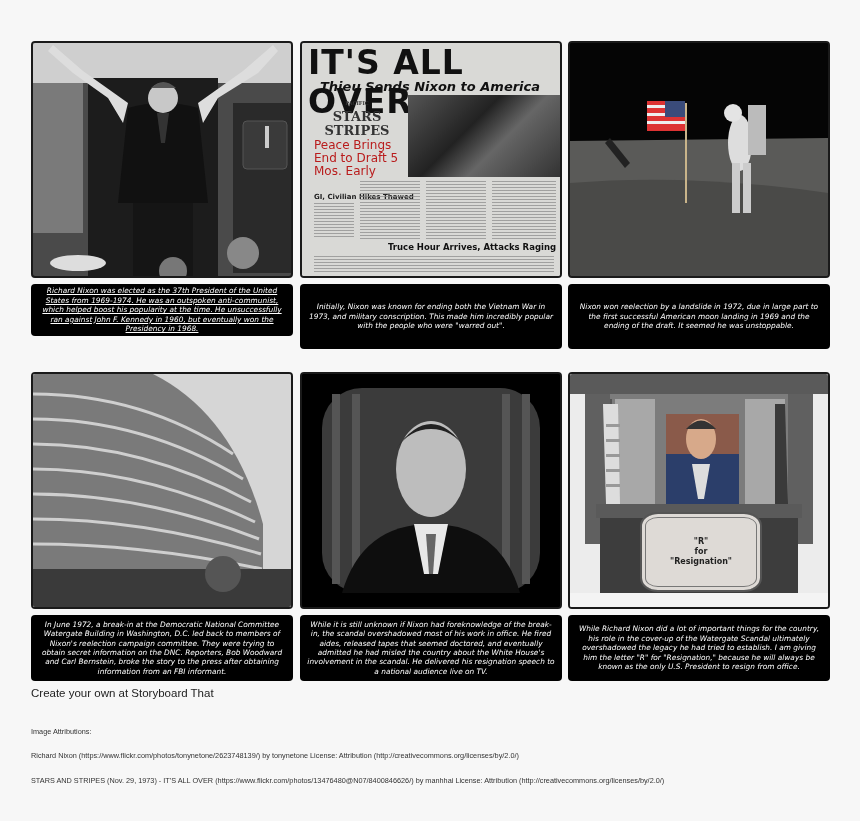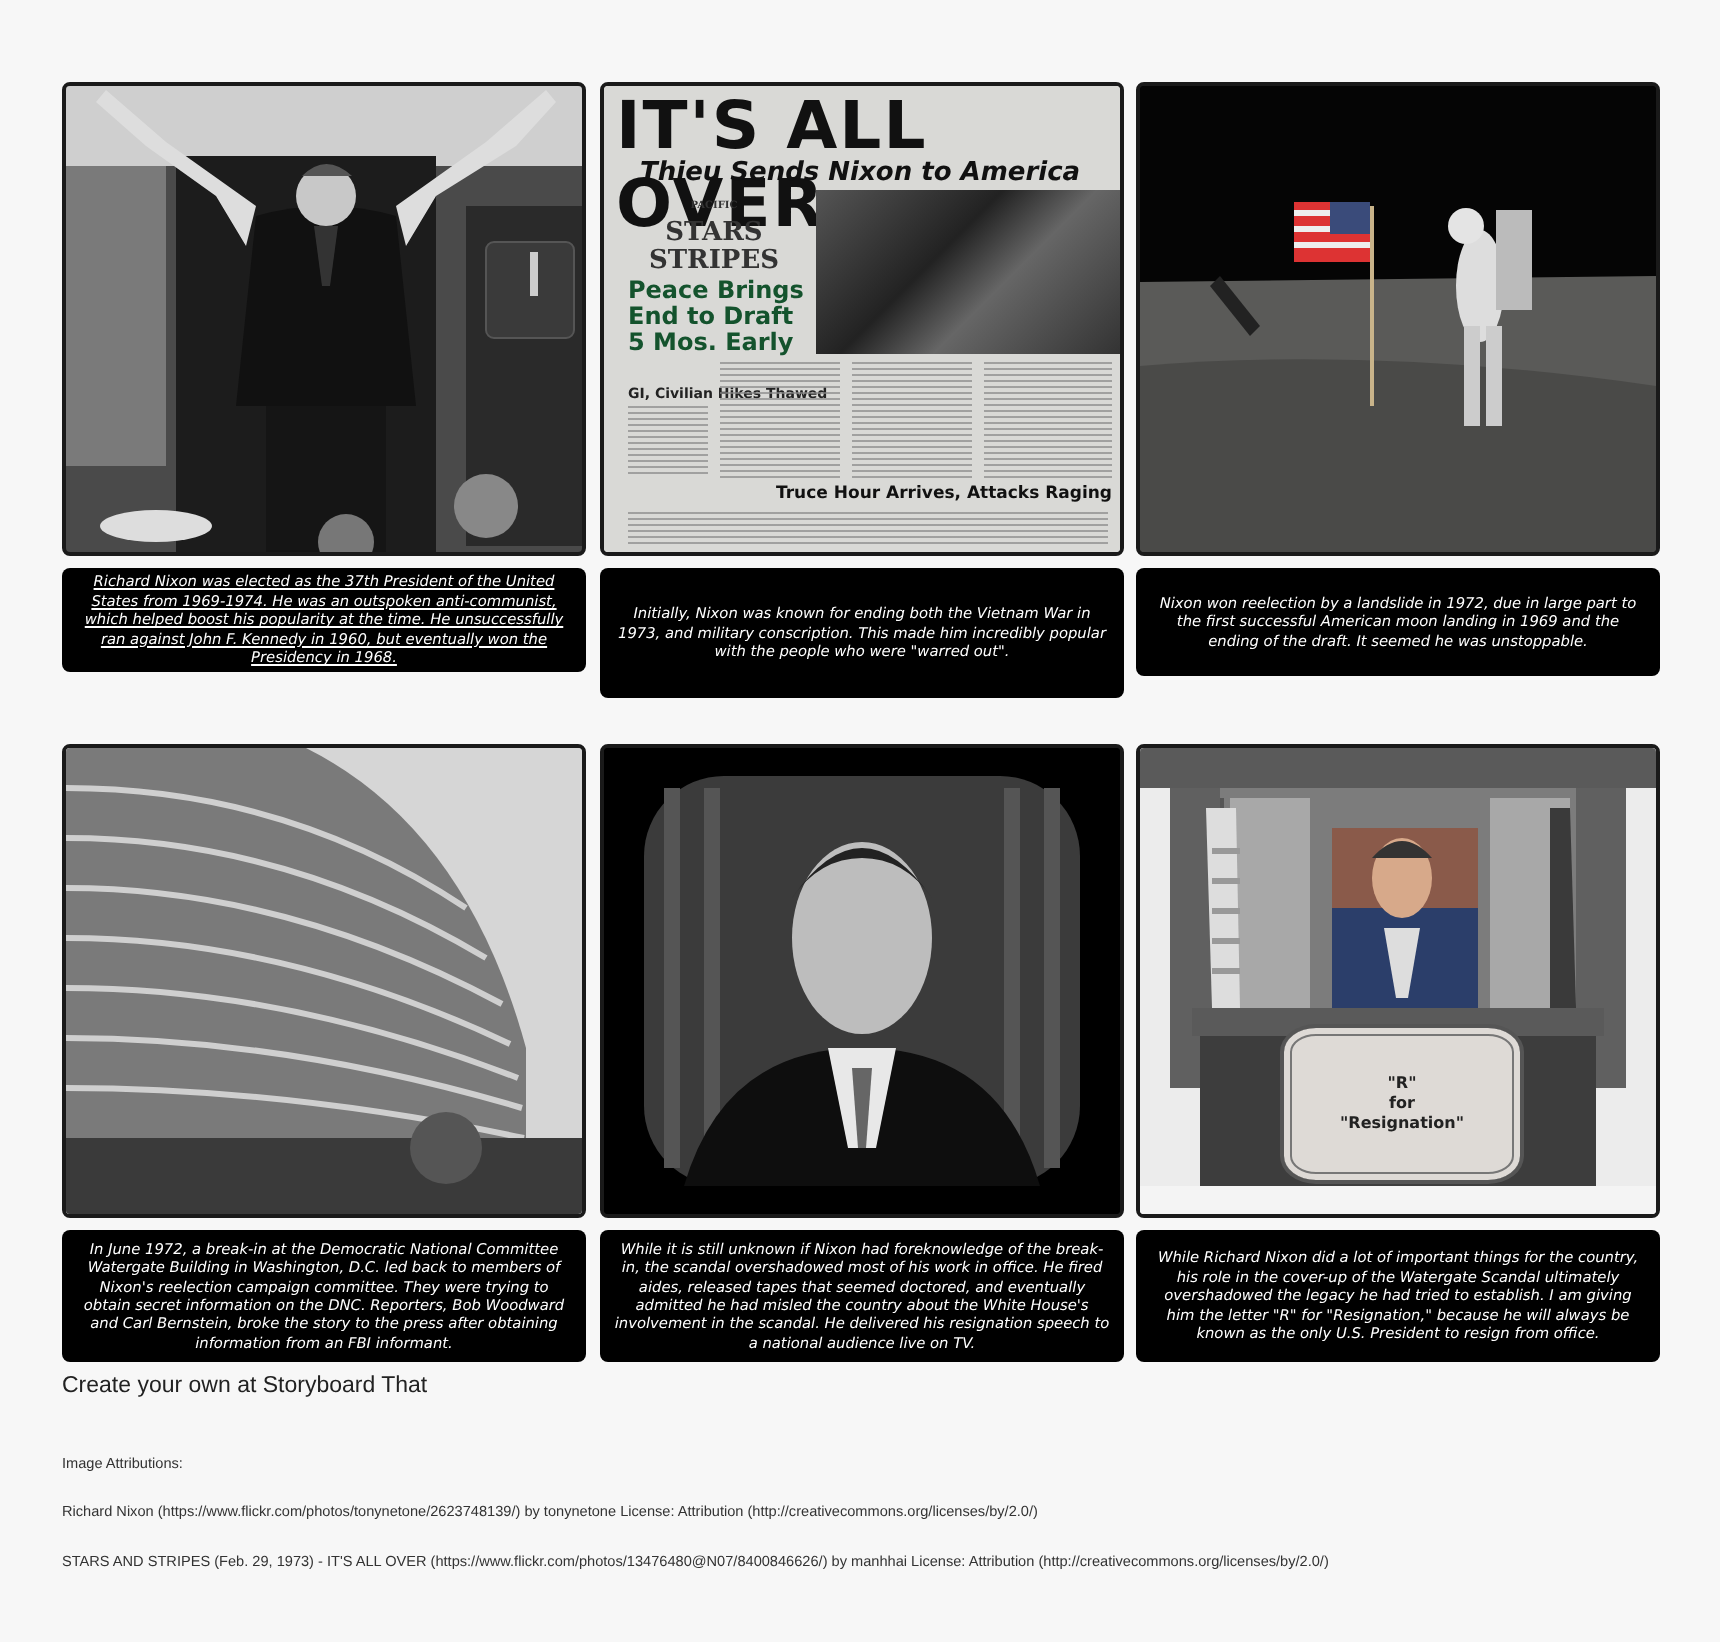--- a/index.html
+++ b/index.html
@@ -10,21 +10,21 @@
          font-family: "DejaVu Sans", sans-serif; font-style: italic; font-size: 7.4px; line-height: 9.4px;
          text-align: center; display: flex; align-items: center; justify-content: center; padding: 3px 7px; }
   .footer { position: absolute; left: 31px; top: 687px; font-size: 11.5px; color: #222; }
   .attr { position: absolute; left: 31px; top: 712px; font-size: 7.3px; line-height: 8.1px; color: #333; white-space: pre; }
   
   .np { background: #d9d9d6; width: 100%; height: 100%; position: relative; font-family: "DejaVu Sans", sans-serif; padding-left: 18px; }
   .np .h1 { position: absolute; left: 6px; top: 0; font-size: 33px; font-weight: bold; letter-spacing: 1px; color: #111; }
   .np .h2 { position: absolute; left: 18px; top: 36px; font-size: 13px; font-weight: bold; font-style: italic; color: #111; }
   .np .logo { position: absolute; left: 14px; top: 53px; width: 82px; height: 38px; color: #333; font-family: "DejaVu Serif", serif; font-weight: bold; text-align: center; font-size: 13px; line-height: 14px; }
   .np .photo { position: absolute; left: 106px; top: 52px; width: 152px; height: 82px; background: linear-gradient(135deg,#555,#222 40%,#666 60%,#333); }
-  .np .h3 { position: absolute; left: 12px; top: 96px; font-size: 12px; font-weight: bold; line-height: 13px; color: #14532d; }
+  .np .h3 { position: absolute; left: 12px; top: 96px; font-size: 12px; font-weight: normal; line-height: 13px; color: #b91c1c; }
   .np .h4 { position: absolute; left: 12px; top: 150px; font-size: 7px; font-weight: bold; color: #222; }
   .np .h5 { position: absolute; left: 60px; top: 199px; font-size: 8.5px; font-weight: bold; color: #111; margin-left: 26px; }
   .np .col { position: absolute; background: repeating-linear-gradient(#888 0 1px, transparent 1px 3px); opacity: .7; }
 </style>
 </head>
 <body>
 
 <div class="pic" style="left:31px;top:41px;background:linear-gradient(180deg,#9a9a9a 0%,#6f6f6f 25%,#333 60%,#1a1a1a 100%);">
   <svg width="258" height="233" viewBox="0 0 258 233">
     <rect x="0" y="0" width="258" height="233" fill="#4a4a4a"></rect>
@@ -82,21 +82,21 @@
     <rect x="77" y="78" width="38" height="3" fill="#eee"></rect>
     <rect x="95" y="58" width="20" height="16" fill="#3a4b7a"></rect>
     <ellipse cx="170" cy="100" rx="12" ry="28" fill="#ddd"></ellipse>
     <circle cx="163" cy="70" r="9" fill="#e4e4e4"></circle>
     <rect x="178" y="62" width="18" height="50" fill="#bbb"></rect>
     <rect x="162" y="120" width="8" height="50" fill="#ccc"></rect>
     <rect x="173" y="120" width="8" height="50" fill="#ccc"></rect>
     <polygon points="40,95 60,120 55,125 35,100" fill="#222"></polygon>
   </svg>
 </div>
-<div class="cap" style="left:568px;top:284px;height:54px;">Nixon won reelection by a landslide in 1972, due in large part to the first successful American moon landing in 1969 and the ending of the draft. It seemed he was unstoppable.</div>
+<div class="cap" style="left:568px;top:284px;height:65px;">Nixon won reelection by a landslide in 1972, due in large part to the first successful American moon landing in 1969 and the ending of the draft. It seemed he was unstoppable.</div>
 
 <div class="pic" style="left:31px;top:372px;background:#cfcfcf;">
   <svg width="258" height="233" viewBox="0 0 258 233">
     <rect x="0" y="0" width="258" height="233" fill="#d6d6d6"></rect>
     <path d="M0 0 L120 0 Q200 40 230 150 L230 220 L0 233 Z" fill="#7a7a7a"></path>
     <g stroke="#cfcfcf" stroke-width="3" fill="none">
       <path d="M0 20 Q110 20 200 80"></path>
       <path d="M0 45 Q110 45 210 105"></path>
       <path d="M0 70 Q110 70 218 128"></path>
       <path d="M0 95 Q110 95 222 148"></path>
@@ -163,17 +163,17 @@
     <div>"Resignation"</div>
   </div>
 </div>
 <div class="cap" style="left:568px;top:615px;height:66px;">While Richard Nixon did a lot of important things for the country, his role in the cover-up of the Watergate Scandal ultimately overshadowed the legacy he had tried to establish. I am giving him the letter "R" for "Resignation," because he will always be known as the only U.S. President to resign from office.</div>
 
 <a class="footer">Create your own at Storyboard That</a>
 
 <div class="attr">
   <div>Image Attributions:</div>
   <div>Richard Nixon (https://www.flickr.com/photos/tonynetone/2623748139/) by tonynetone License: Attribution (http://creativecommons.org/licenses/by/2.0/)</div>
-  <div>STARS AND STRIPES (Feb. 29, 1973) - IT'S ALL OVER (https://www.flickr.com/photos/13476480@N07/8400846626/) by manhhai License: Attribution (http://creativecommons.org/licenses/by/2.0/)</div>
+  <div>STARS AND STRIPES (Nov. 29, 1973) - IT'S ALL OVER (https://www.flickr.com/photos/13476480@N07/8400846626/) by manhhai License: Attribution (http://creativecommons.org/licenses/by/2.0/)</div>
   
   
   
 </div>
 
 </body></html>

